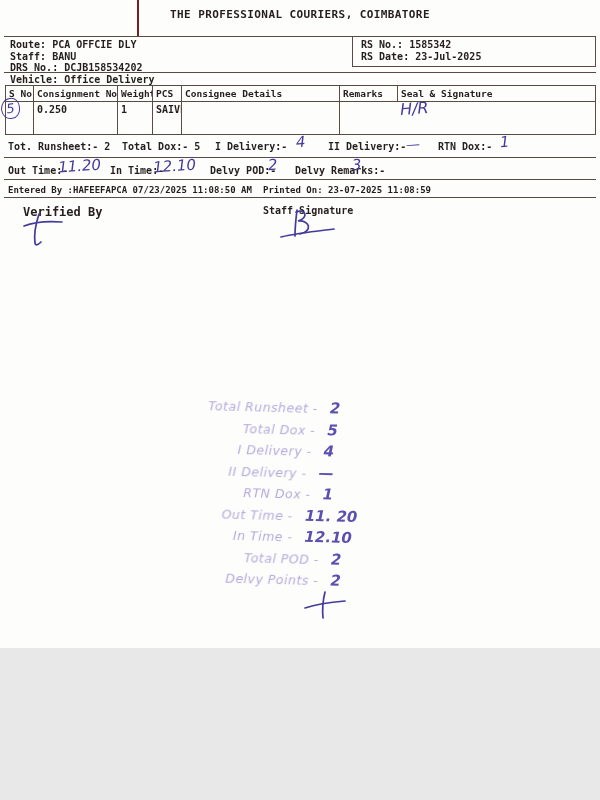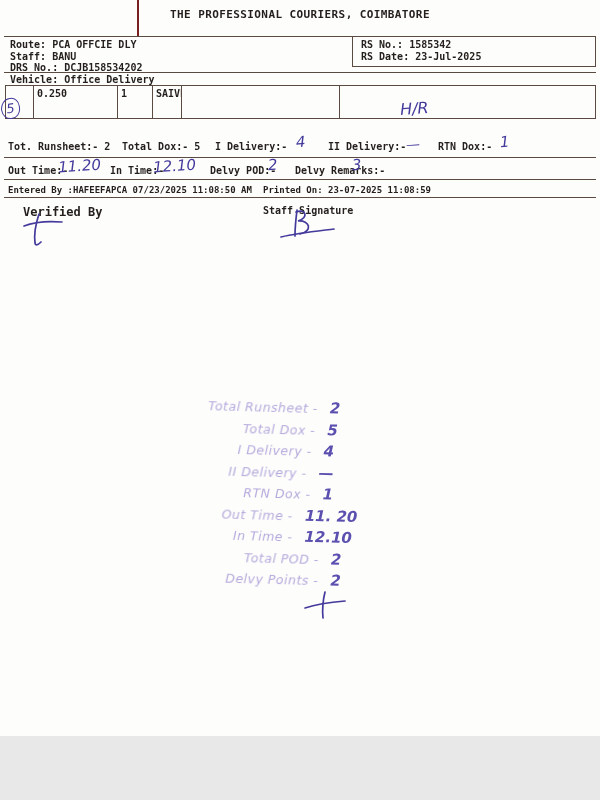--- a/index.html
+++ b/index.html
@@ -1,17 +1,17 @@
 <!DOCTYPE html>
 <html><head>
 <meta charset="utf-8">
 <style>
   html,body { margin:0; padding:0; background:#e8e8e8; }
   .page {
-    position:relative; width:600px; height:736px; margin:0 auto;
+    position:relative; width:600px; height:648px; margin:0 auto;
     background:#fdfdfb; overflow:hidden;
     font-family:"DejaVu Sans Mono","Liberation Mono",monospace;
     color:#241f1c;
   }
   .print { font-weight:700; position:absolute; white-space:pre; }
   .center { left:0; right:0; text-align:center; }
   .title { top:8px; font-size:11px; letter-spacing:.4px; }
   .subtitle { top:22px; font-size:11.5px; letter-spacing:.4px; }
   .hr { position:absolute; left:4px; width:592px; border-top:1.2px solid #5b4a42; }
   .scanline { position:absolute; left:137px; top:0; width:2px; height:36px; background:#7a1f1f; }
@@ -65,20 +65,29 @@
   <div class="rsbox">
     <div class="print" style="left:8px;top:3px;font-size:10px">RS No.: 1585342</div>
     <div class="print" style="left:8px;top:15px;font-size:10px">RS Date: 23-Jul-2025</div>
   </div>
 
   <div class="hr" style="top:72px"></div>
 
   <div class="print" style="left:10px;top:74px;font-size:10px">Vehicle: Office Delivery</div>
 
   <div class="rtable">
+    <div class="trow thead">
+      <div class="cell">S No</div>
+      <div class="cell">Consignment No</div>
+      <div class="cell">Weight</div>
+      <div class="cell">PCS</div>
+      <div class="cell">Consignee Details</div>
+      <div class="cell">Remarks</div>
+      <div class="cell">Seal &amp; Signature</div>
+    </div>
     <div class="trow body">
       <div class="cell"></div>
       <div class="cell">0.250</div>
       <div class="cell">1</div>
       <div class="cell">SAIVEL  E/P</div>
       <div class="cell"></div>
       <div class="cell"></div>
     </div>
   </div>
 

